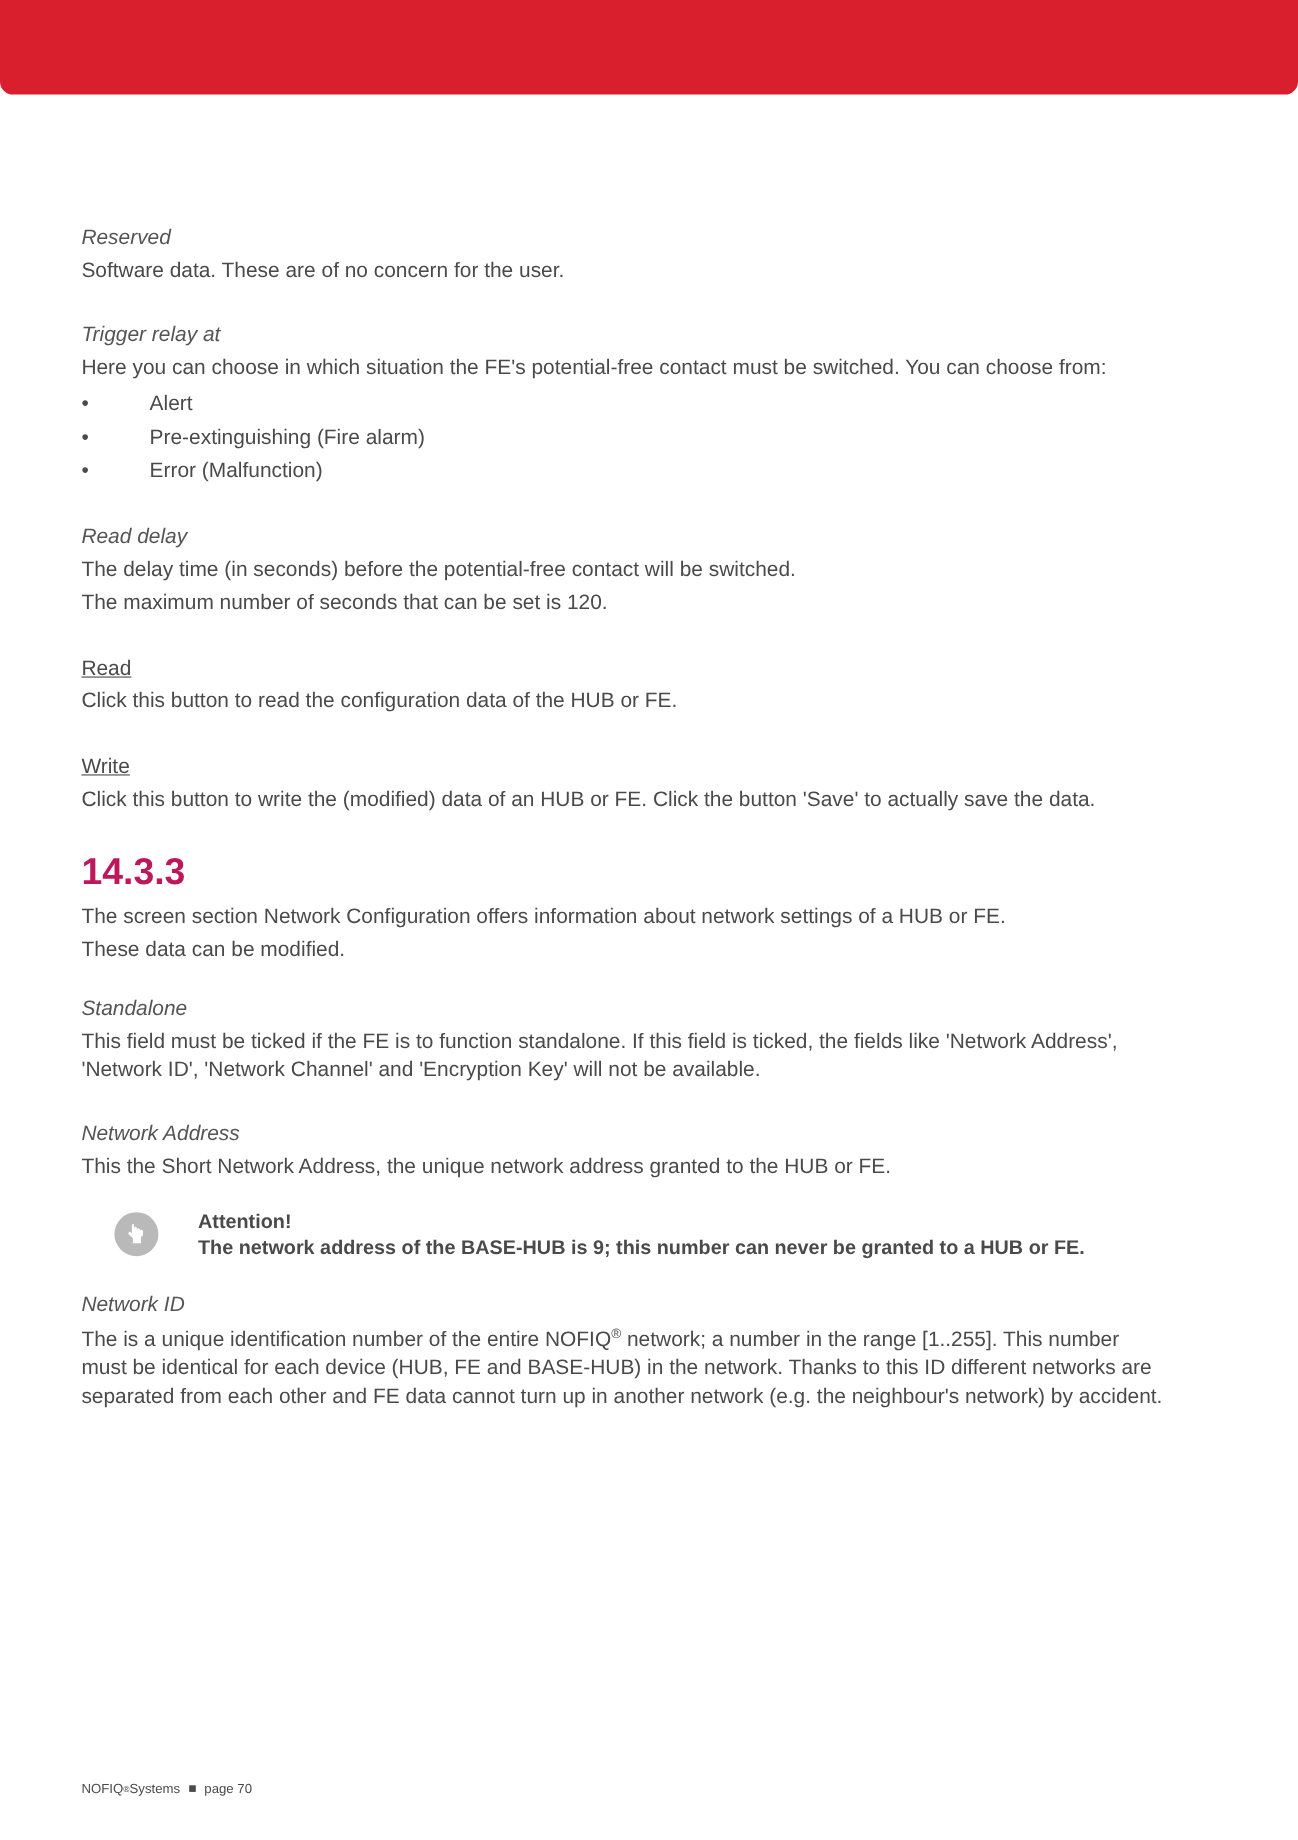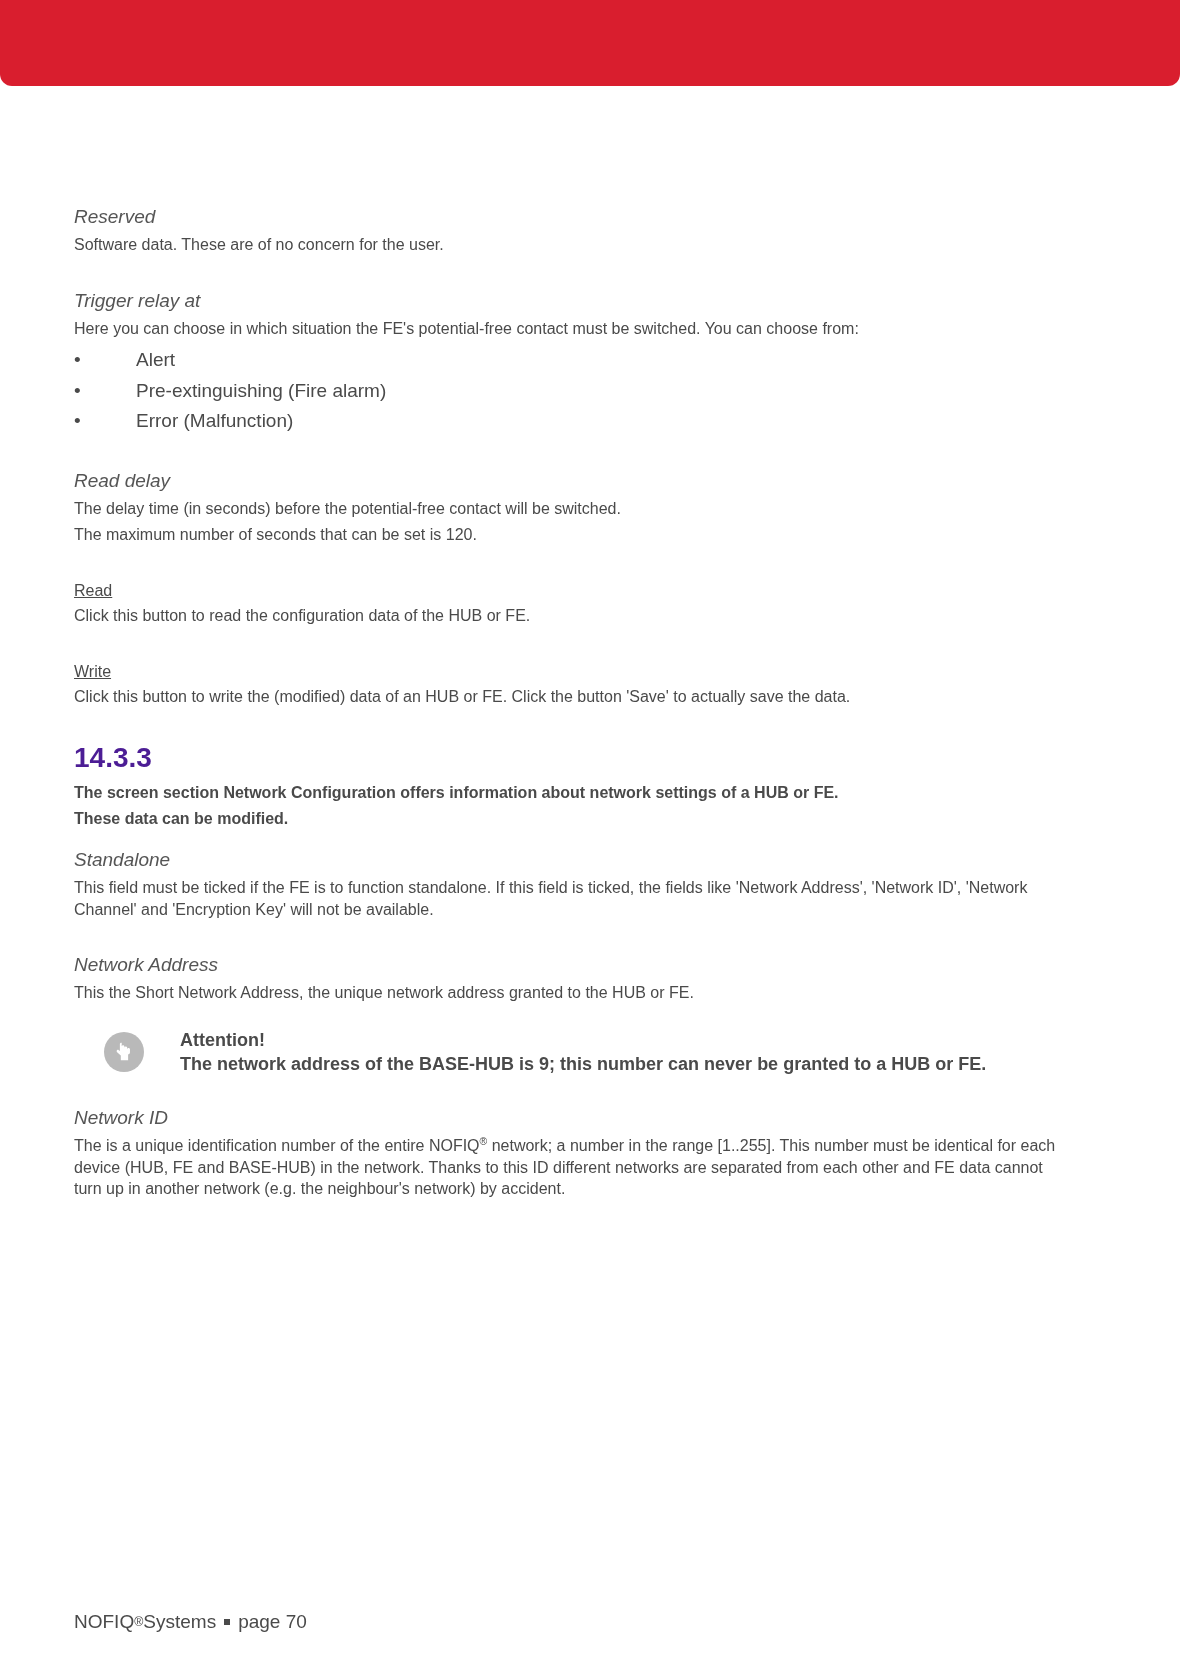--- a/index.html
+++ b/index.html
@@ -1,33 +1,33 @@
 <!DOCTYPE html>
 <html><head>
 <meta charset="utf-8">
 <style>
   * { box-sizing: border-box; margin: 0; padding: 0; }
   html, body { width: 1180px; font-family: Verdana, Geneva, sans-serif; color: #4a4a4a; background: #fff; }
   .page { width: 1180px; min-height: 1673px; position: relative; padding-bottom: 80px; }
   .header-band { background: #d91e2e; height: 86px; width: 1180px; border-radius: 0 0 12px 12px; }
   .content { padding: 120px 118px 0 74px; }
   .subhead { font-style: italic; font-size: 19px; color: #555; margin-bottom: 6px; }
-  .para { font-size: 16px; line-height: 1.35; margin-bottom: 4px; }
+  .para { font-size: 19px; line-height: 1.35; margin-bottom: 4px; }
   .block { margin-bottom: 34px; }
   ul.bullets { list-style: none; padding: 0; margin-top: 6px; }
   ul.bullets li { font-size: 19px; line-height: 1.6; display: flex; }
   ul.bullets li .dot { width: 62px; display: inline-block; }
   .underline { text-decoration: underline; }
-  .section-heading { font-size: 28px; font-weight: bold; color: #4c1d95; display: flex; margin-bottom: 8px; margin-top: 10px; line-height: 1.15; }
+  .section-heading { font-size: 34px; font-weight: bold; color: #be185d; display: flex; margin-bottom: 8px; margin-top: 10px; line-height: 1.15; }
   .section-heading .num { width: 114px; flex: none; }
   .attention-row { display: flex; align-items: flex-start; margin: 24px 0 30px 30px; }
   .attention-icon { width: 40px; height: 40px; border-radius: 50%; background: #b9b9b9; display: flex; align-items: center; justify-content: center; flex: none; margin-right: 36px; margin-top: 4px; }
   .attention-icon svg { width: 22px; height: 22px; }
   .attention-text { font-weight: bold; font-size: 18px; line-height: 1.35; max-width: 870px; }
-  .footer { position: absolute; bottom: 40px; left: 74px; font-size: 19px; color: #4a4a4a; display: flex; align-items: center; justify-content: center; }
+  .footer { position: absolute; bottom: 40px; left: 74px; font-size: 12px; color: #4a4a4a; display: flex; align-items: center; justify-content: center; }
   .footer .sq { display: inline-block; width: 6px; height: 6px; background: #4a4a4a; margin: 0 8px; vertical-align: middle; }
   sup { font-size: 0.65em; }
 </style>
 </head>
 <body>
 
 <div class="page">
   <div class="header-band"></div>
 
   <div class="content">
@@ -68,21 +68,21 @@
     </div>
 
     <div class="block">
       <div class="para underline">Write</div>
       <div class="para">Click this button to write the (modified) data of an HUB or FE. Click the button 'Save' to actually save the data.</div>
     </div>
 
     <div class="section-heading">
       <span class="num">14.3.3</span>
     </div>
-    <div class="block" style="margin-bottom:20px;font-weight:bold;">
+    <div class="block" style="margin-bottom:30px;">
       <div class="para">The screen section Network Configuration offers information about network settings of a HUB or FE.</div>
       <div class="para">These data can be modified.</div>
     </div>
 
     <div class="block">
       <div class="subhead">Standalone</div>
       <div class="para">This field must be ticked if the FE is to function standalone. If this field is ticked, the fields like 'Network Address', 'Network ID', 'Network Channel' and 'Encryption Key' will not be available.</div>
     </div>
 
     <div class="block" style="margin-bottom:10px;">

